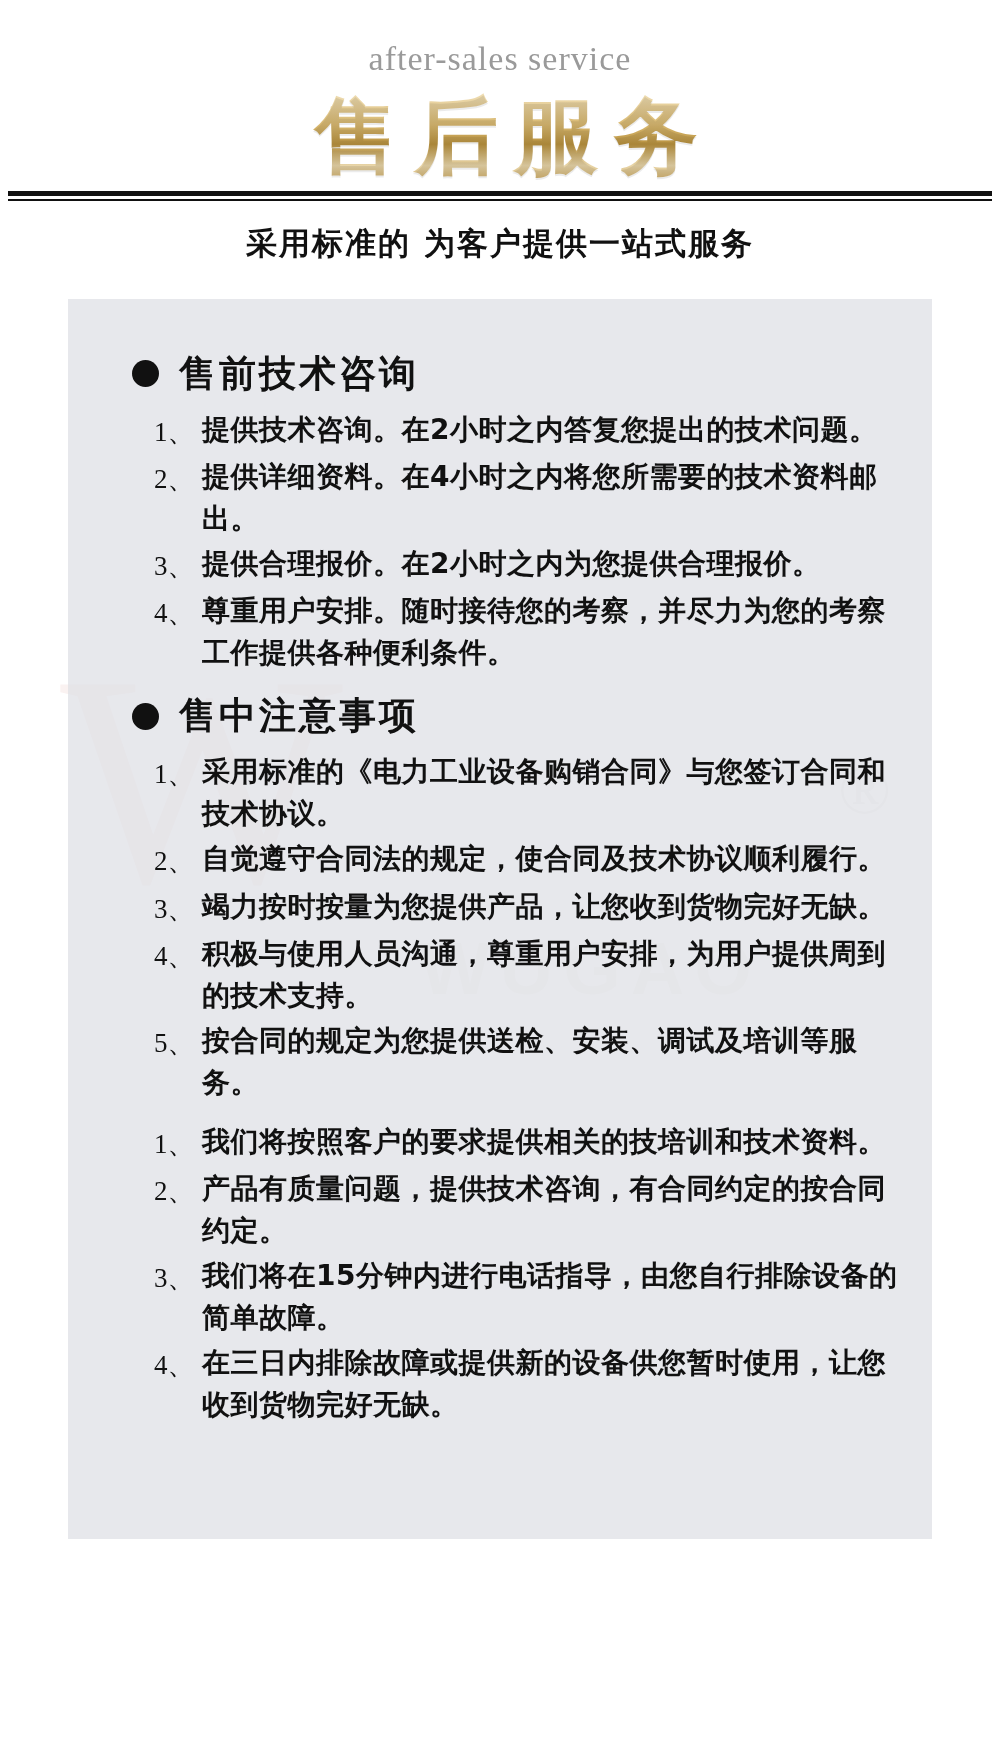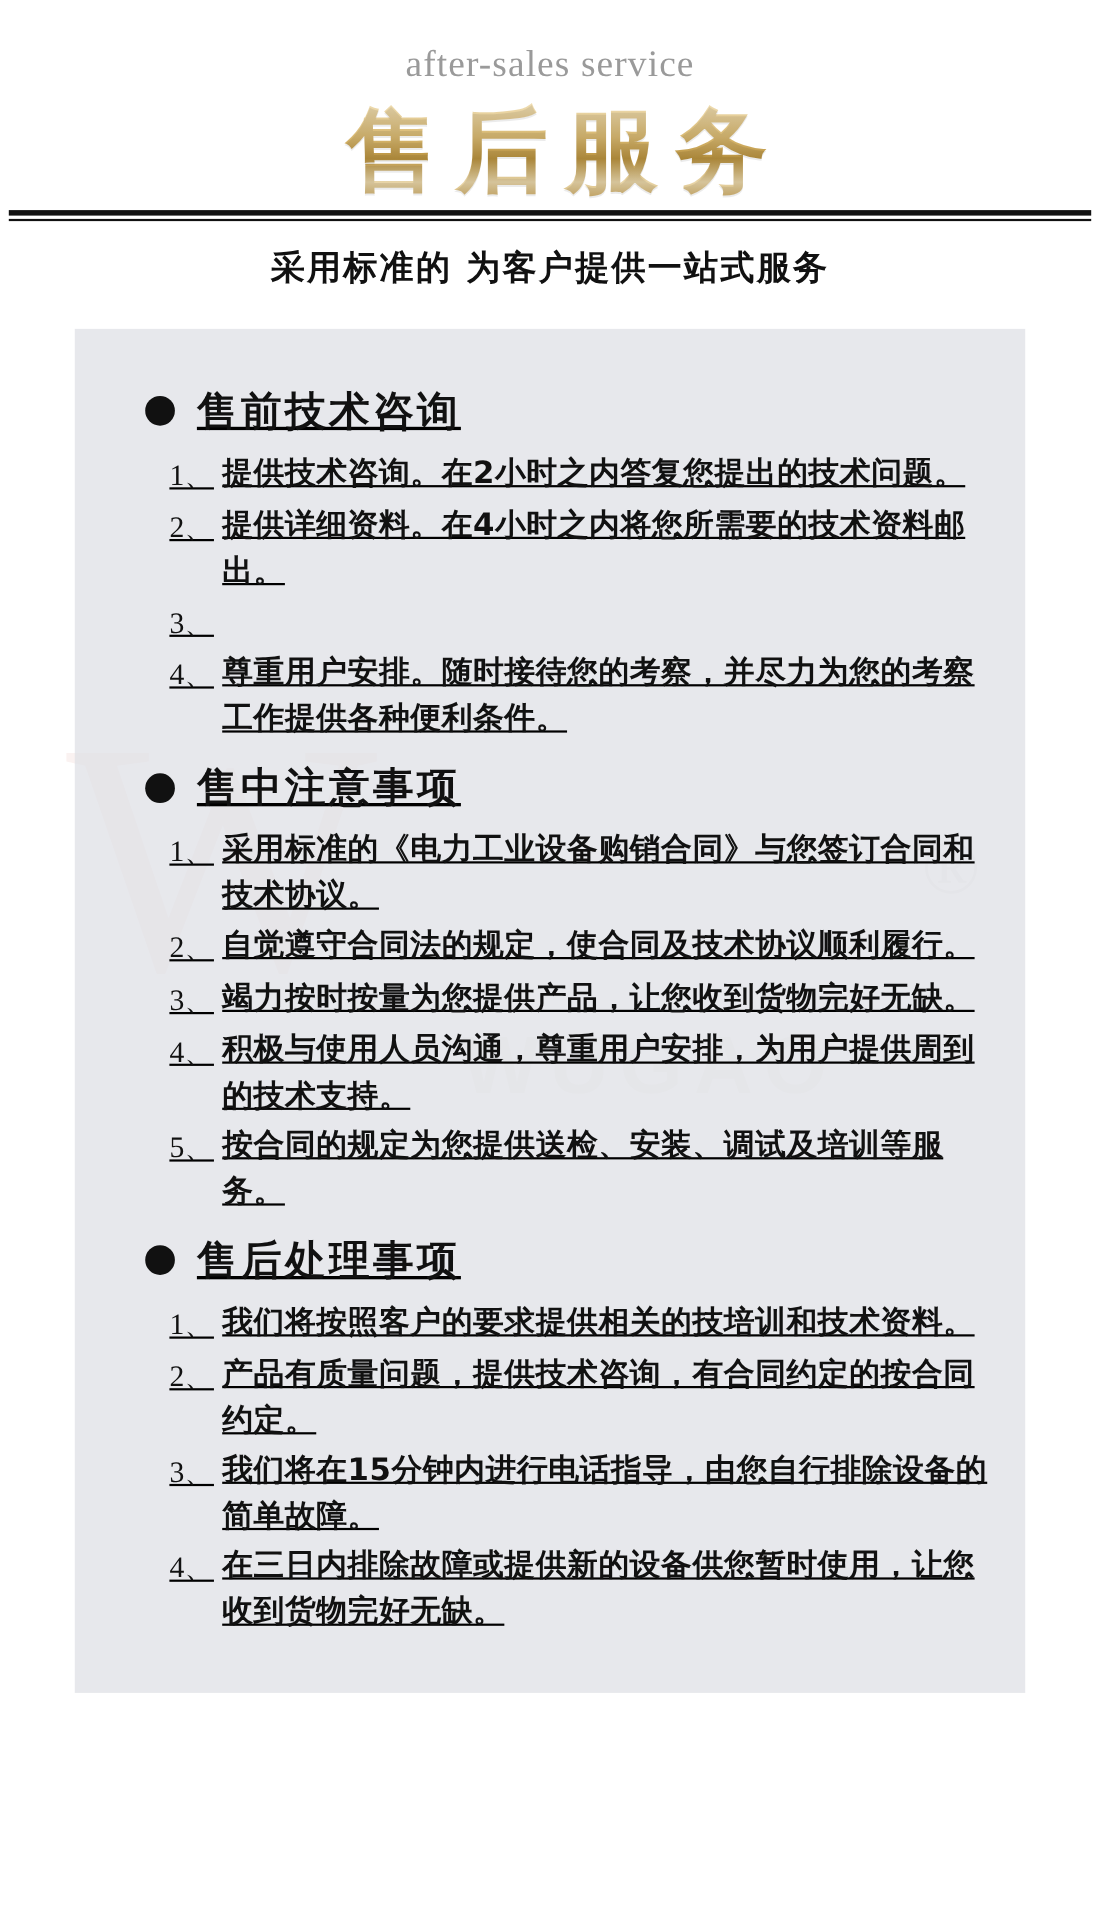--- a/index.html
+++ b/index.html
@@ -123,21 +123,20 @@
 
   
   .panel {
     position: relative;
     z-index: 2;
     margin: 34px 68px 14px 68px;
     background: rgba(222, 223, 229, 0.72);
     padding: 36px 26px 40px 34px;
     box-sizing: border-box;
     min-height: 1240px;
-    text-decoration: underline;
   }
   .section {
     margin-bottom: 18px;
   }
   .section:last-child { margin-bottom: 0; }
 
   .sec-head {
     display: flex;
     align-items: center;
     margin: 14px 0 10px 30px;
@@ -217,20 +216,21 @@
       <li>
         <span class="num">1、</span>
         <span class="txt">提供技术咨询。在2小时之内答复您提出的技术问题。</span>
       </li>
       <li>
         <span class="num">2、</span>
         <span class="txt">提供详细资料。在4小时之内将您所需要的技术资料邮出。</span>
       </li>
       <li>
         <span class="num">3、</span>
+        <span class="txt">提供合理报价。在2小时之内为您提供合理报价。</span>
       </li>
       <li>
         <span class="num">4、</span>
         <span class="txt">尊重用户安排。随时接待您的考察，并尽力为您的考察工作提供各种便利条件。</span>
       </li>
     </ol>
   </div>
 
   <div class="section">
     <div class="sec-head">
@@ -255,24 +255,20 @@
         <span class="txt">积极与使用人员沟通，尊重用户安排，为用户提供周到的技术支持。</span>
       </li>
       <li>
         <span class="num">5、</span>
         <span class="txt">按合同的规定为您提供送检、安装、调试及培训等服务。</span>
       </li>
     </ol>
   </div>
 
   <div class="section">
-    <div class="sec-head">
-      <span class="bullet"></span>
-      <span class="sec-title">售后处理事项</span>
-    </div>
     <ol class="items">
       <li>
         <span class="num">1、</span>
         <span class="txt">我们将按照客户的要求提供相关的技培训和技术资料。</span>
       </li>
       <li>
         <span class="num">2、</span>
         <span class="txt">产品有质量问题，提供技术咨询，有合同约定的按合同约定。</span>
       </li>
       <li>

